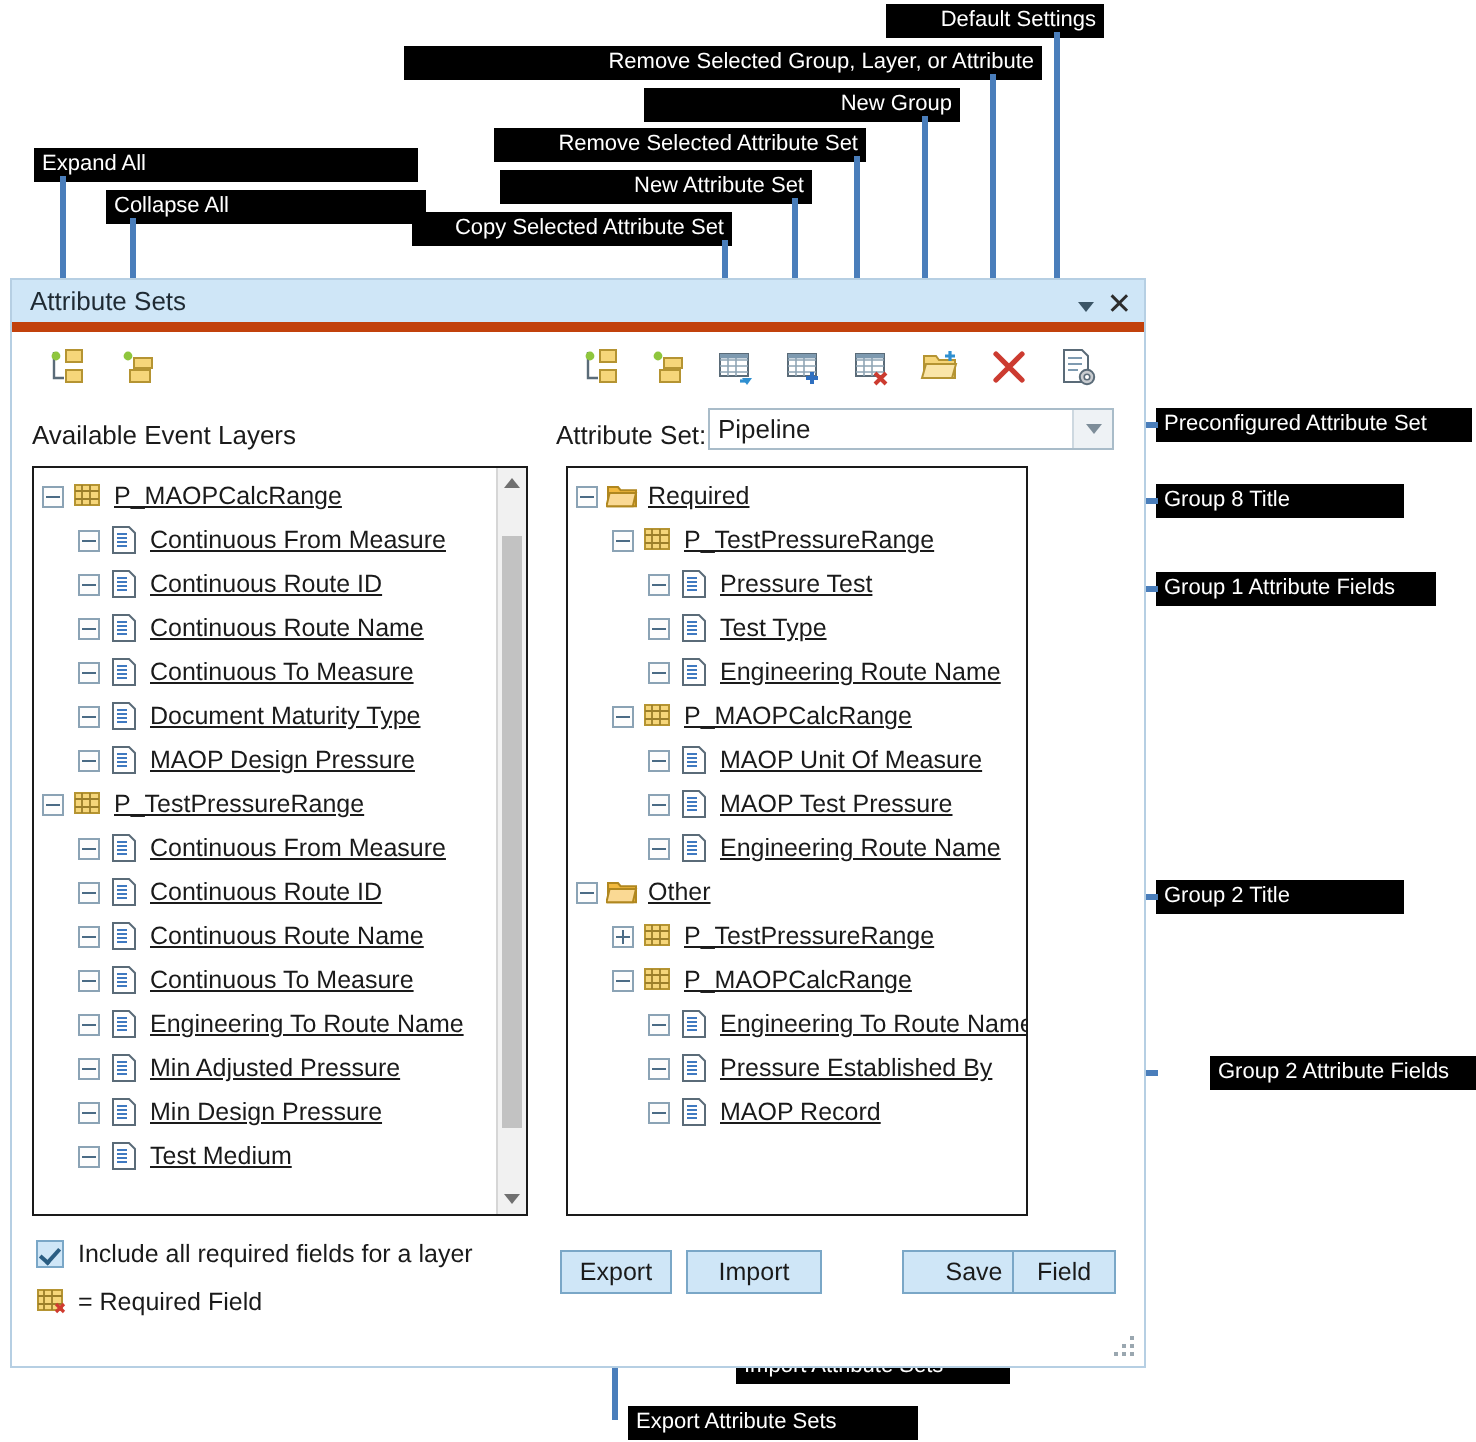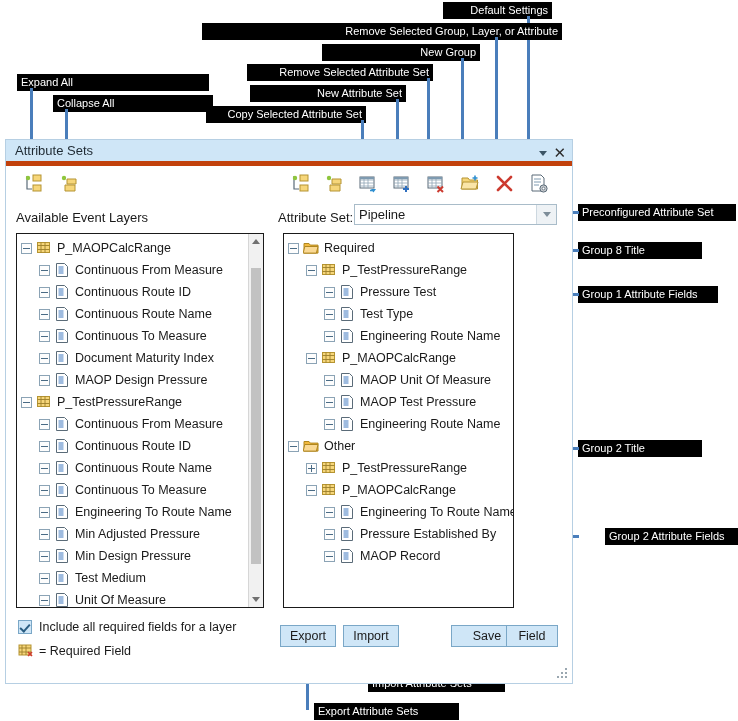--- a/index.html
+++ b/index.html
@@ -159,20 +159,21 @@
   }
   #panel-left .tree { width: 232px; }
 
   .node {
     display: flex;
     align-items: center;
     height: 22px;
     font-size: 12.5px;
     color: #1a1a1a;
     white-space: nowrap;
+    text-decoration: underline;
   }
   .node .expander {
     width: 11px; height: 11px;
     border: 1px solid #8ba3b5;
     background: #fdfdfd;
     position: relative;
     margin-right: 4px;
     flex: 0 0 auto;
     box-sizing: border-box;
   }
@@ -270,42 +271,42 @@
     height: 22px;
     background: #cfe6f7;
     border: 1px solid #7aa7c7;
     font-size: 12.5px;
     color: #1a1a1a;
     display: flex; align-items: center; justify-content: center;
     box-sizing: border-box;
     cursor: pointer;
   }
   #btn-export { left: 274px; top: 485px; width: 56px; }
-  #btn-import { left: 337px; top: 485px; width: 56px; }
+  #btn-import { left: 337px; top: 485px; width: 68px; }
   #btn-save   { left: 445px; top: 485px; width: 72px; }
   #btn-close  { left: 500px; top: 485px; width: 52px; }
 
   #resize-grip {
     position: absolute;
     right: 3px; bottom: 3px;
     width: 12px; height: 12px;
   }
   #resize-grip span {
     position: absolute;
     width: 2px; height: 2px;
     background: #9aa7b0;
   }
 </style>
 </head>
 <body>
 
 <div class="callout" style="left:443px; top:2px; width:109px;">Default Settings</div>
 <div class="leader v" style="left:527px; top:16px; height:150px;"></div>
 
-<div class="callout" style="left:202px; top:23px; width:360px;">Remove Selected Group, Layer, or Attribute</div>
+<div class="callout" style="left:202px; top:23px; width:319px;">Remove Selected Group, Layer, or Attribute</div>
 <div class="leader v" style="left:495px; top:37px; height:129px;"></div>
 
 <div class="callout" style="left:322px; top:44px; width:158px;">New Group</div>
 <div class="leader v" style="left:461px; top:58px; height:108px;"></div>
 
 <div class="callout" style="left:247px; top:64px; width:186px;">Remove Selected Attribute Set</div>
 <div class="leader v" style="left:427px; top:78px; height:88px;"></div>
 
 <div class="callout" style="left:250px; top:85px; width:156px;">New Attribute Set</div>
 <div class="leader v" style="left:396px; top:99px; height:67px;"></div>
@@ -496,21 +497,21 @@
           <span class="txt">Continuous To Measure</span>
         </div>
         <div class="node indent2">
           <span class="expander"></span>
           <span class="ico">
             <svg width="16" height="16" viewBox="0 0 16 16">
               <path d="M2.5 1.5 h8 l3 3 v10 h-11 z" fill="#ffffff" stroke="#5a6b78" stroke-width="1"></path>
               <path d="M4.5 5 h5 M4.5 7 h5 M4.5 9 h5 M4.5 11 h5" stroke="#3f79c0" stroke-width="1"></path>
             </svg>
           </span>
-          <span class="txt">Document Maturity Index</span>
+          <span class="txt">Document Maturity Type</span>
         </div>
         <div class="node indent2">
           <span class="expander"></span>
           <span class="ico">
             <svg width="16" height="16" viewBox="0 0 16 16">
               <path d="M2.5 1.5 h8 l3 3 v10 h-11 z" fill="#ffffff" stroke="#5a6b78" stroke-width="1"></path>
               <path d="M4.5 5 h5 M4.5 7 h5 M4.5 9 h5 M4.5 11 h5" stroke="#3f79c0" stroke-width="1"></path>
             </svg>
           </span>
           <span class="txt">MAOP Design Pressure</span>
@@ -597,30 +598,20 @@
         </div>
         <div class="node indent2">
           <span class="expander"></span>
           <span class="ico">
             <svg width="16" height="16" viewBox="0 0 16 16">
               <path d="M2.5 1.5 h8 l3 3 v10 h-11 z" fill="#ffffff" stroke="#5a6b78" stroke-width="1"></path>
               <path d="M4.5 5 h5 M4.5 7 h5 M4.5 9 h5 M4.5 11 h5" stroke="#3f79c0" stroke-width="1"></path>
             </svg>
           </span>
           <span class="txt">Test Medium</span>
-        </div>
-        <div class="node indent2">
-          <span class="expander"></span>
-          <span class="ico">
-            <svg width="16" height="16" viewBox="0 0 16 16">
-              <path d="M2.5 1.5 h8 l3 3 v10 h-11 z" fill="#ffffff" stroke="#5a6b78" stroke-width="1"></path>
-              <path d="M4.5 5 h5 M4.5 7 h5 M4.5 9 h5 M4.5 11 h5" stroke="#3f79c0" stroke-width="1"></path>
-            </svg>
-          </span>
-          <span class="txt">Unit Of Measure</span>
         </div>
       </div>
     <div class="scrollbar">
       <div class="sb-btn">
           <i class="up"></i>
         </div>
       <div class="sb-thumb"></div>
       <div class="sb-btn bottom">
           <i class="down"></i>
         </div>

